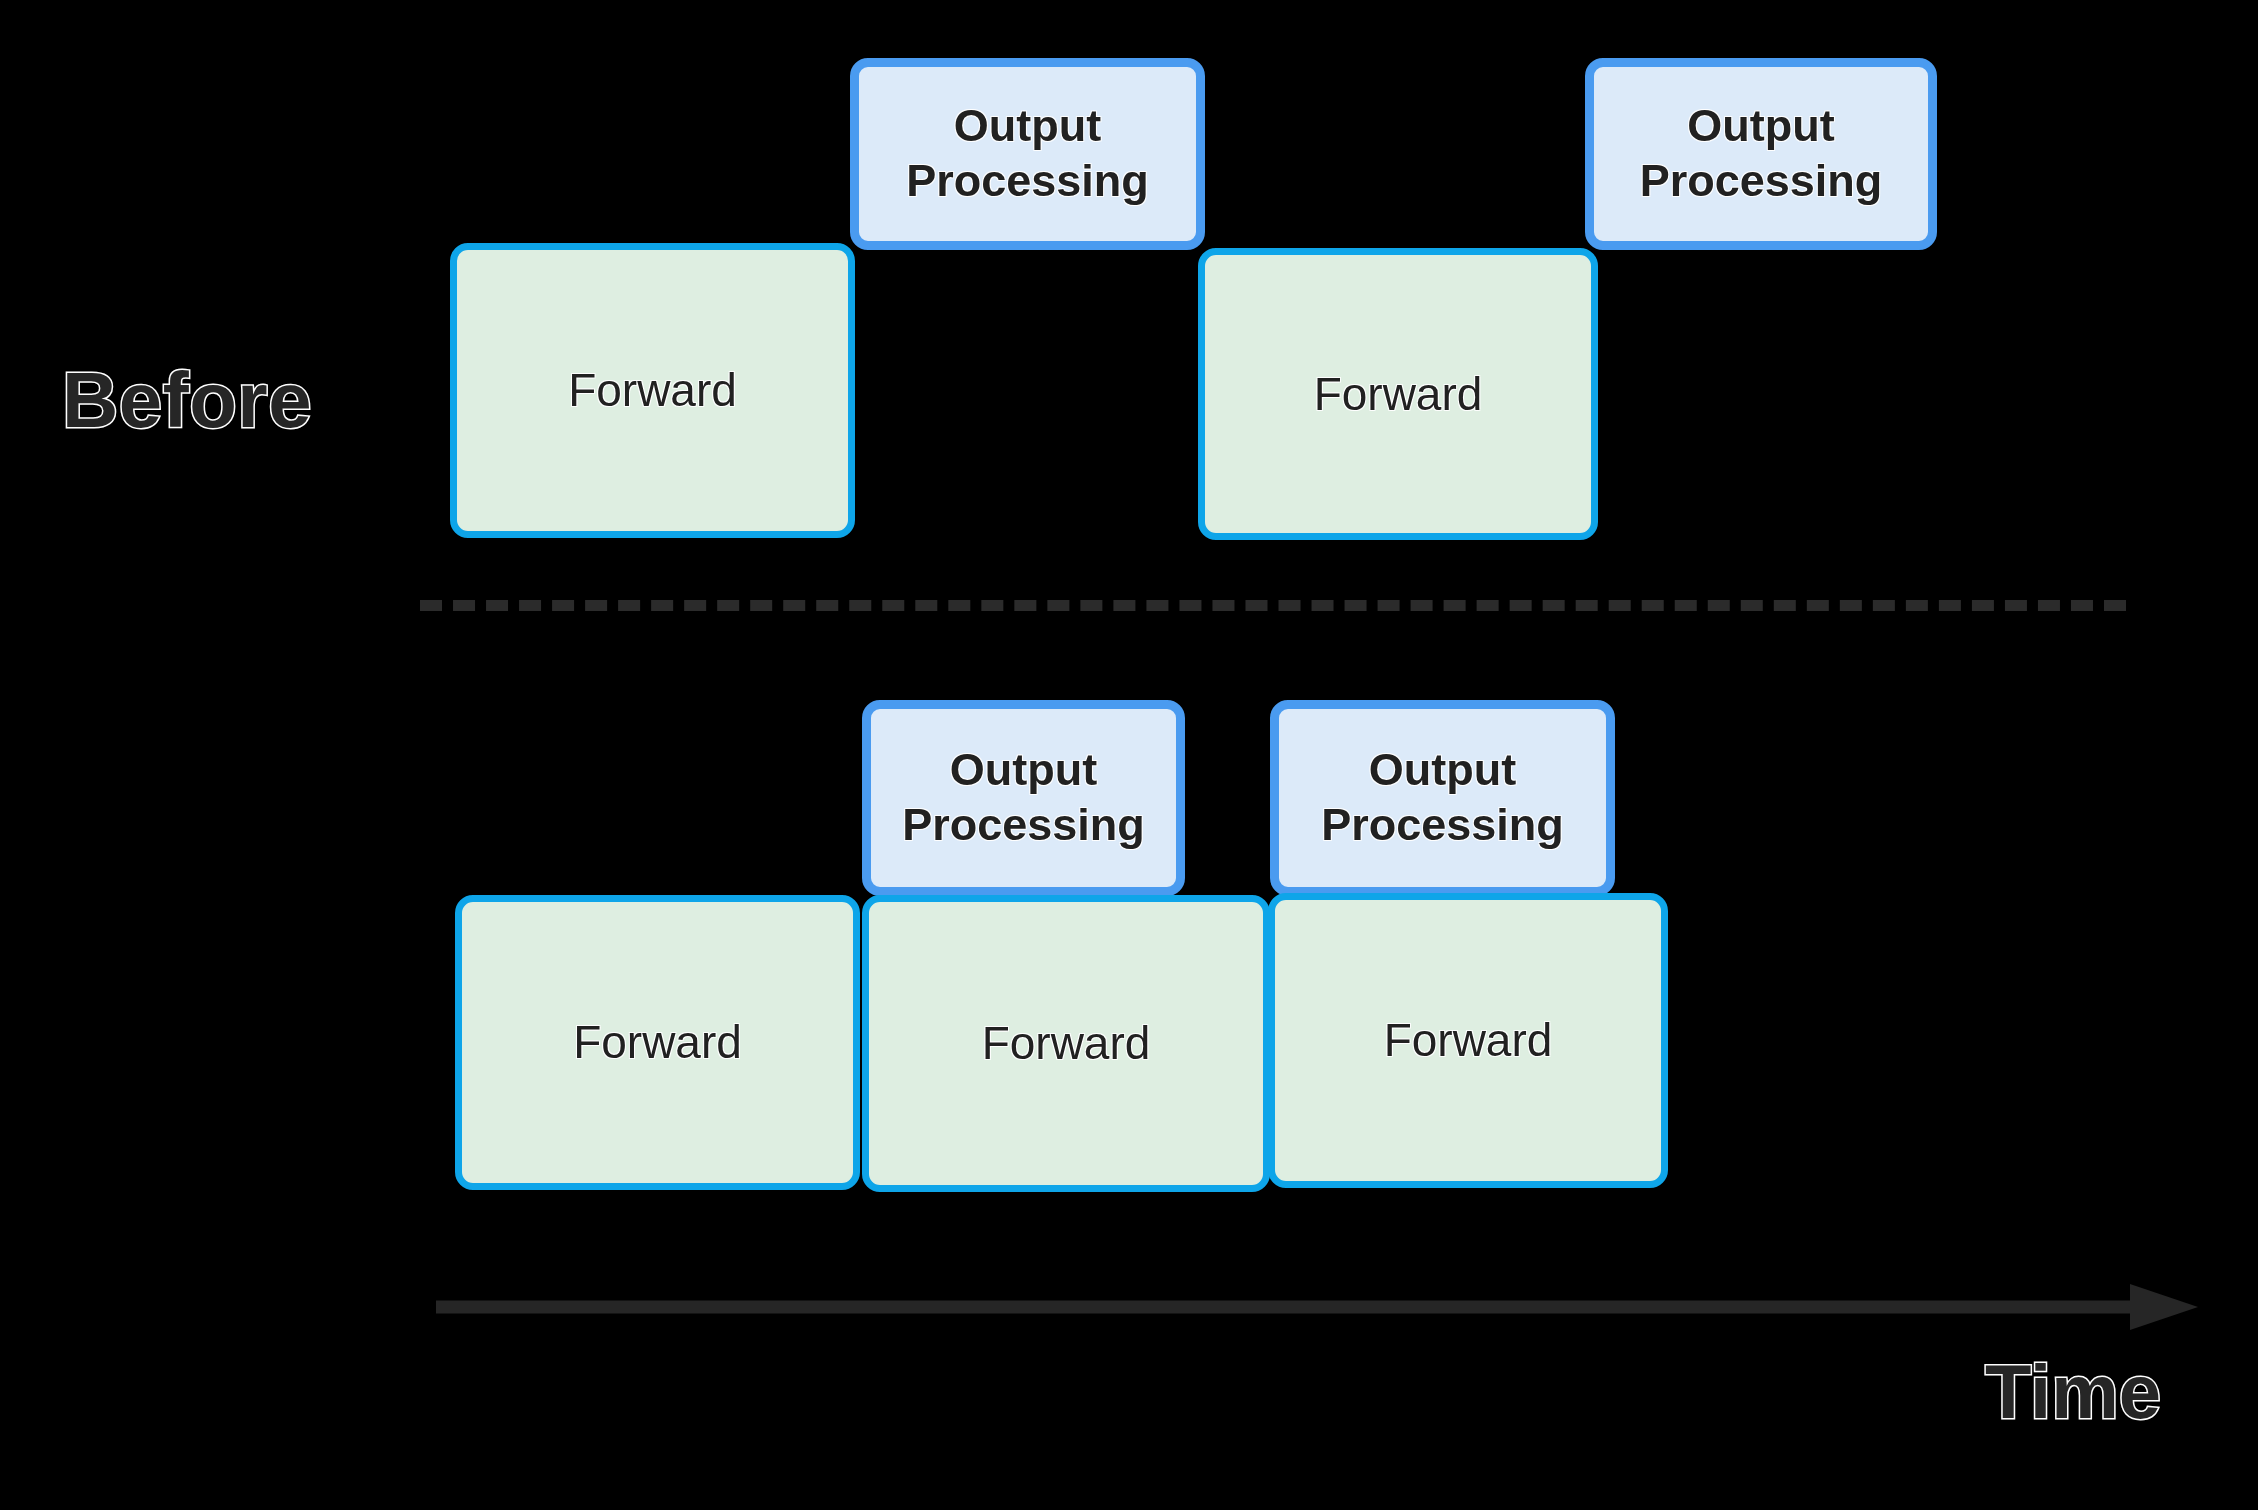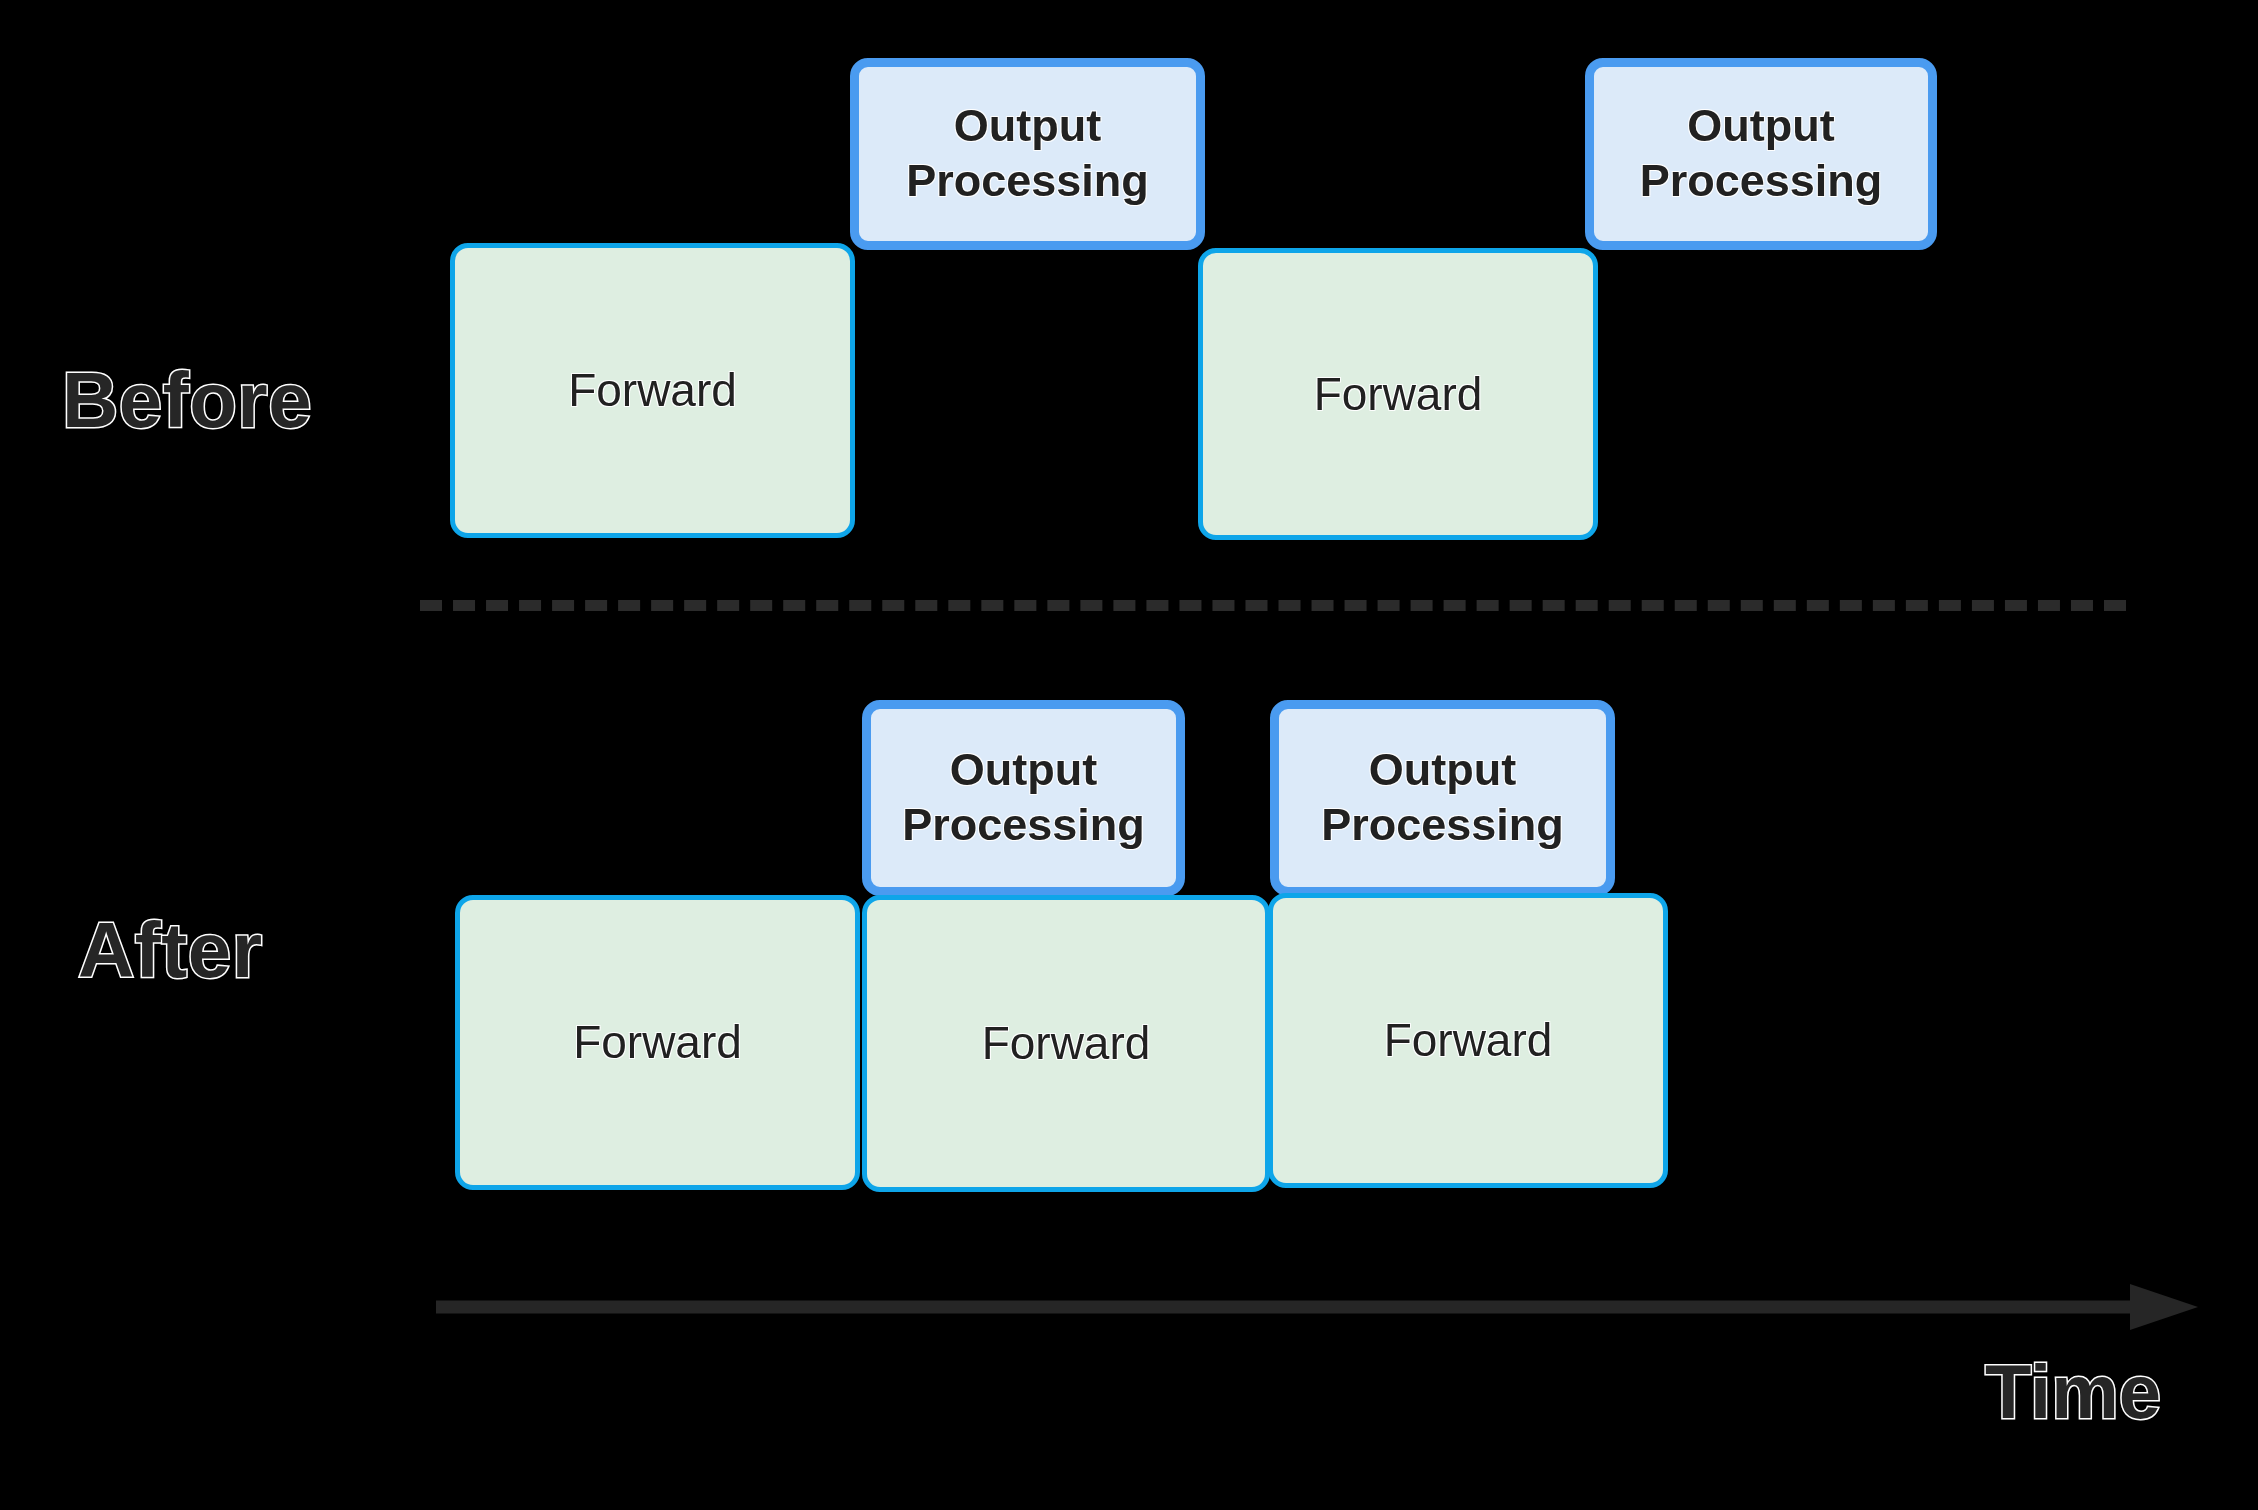--- a/index.html
+++ b/index.html
@@ -67,21 +67,21 @@
     display: block;
     text-shadow:
        1px  1px 0 rgba(255,255,255,.85),
       -1px  1px 0 rgba(255,255,255,.85),
        1px -1px 0 rgba(255,255,255,.85),
       -1px -1px 0 rgba(255,255,255,.85);
   }
 
   .block.forward {
     background: #DEEEE1;
-    border: 5px solid #0ea5e9;
+    border: 7px solid #0ea5e9;
     font-size: 46px;
     font-weight: normal;
   }
   .block.output {
     background: #DCEAF9;
     border: 9px solid #4A9BF0;
     font-size: 45px;
     font-weight: bold;
   }
 
@@ -122,21 +122,20 @@
   <div class="block forward" style="left:450px; top:243px; width:405px; height:295px;">
     <span class="blk-text">Forward</span>
   </div>
 
   <div class="block forward" style="left:1198px; top:248px; width:400px; height:292px;">
     <span class="blk-text">Forward</span>
   </div>
 
   <div id="divider"></div>
 
-  <div class="row-label" id="label-after">After</div>
 
   <div class="block output" style="left:862px; top:700px; width:323px; height:196px;">
     <span class="blk-text"><span>Output</span><br><span>Processing</span></span>
   </div>
 
   <div class="block output" style="left:1270px; top:700px; width:345px; height:196px;">
     <span class="blk-text"><span>Output</span><br><span>Processing</span></span>
   </div>
 
   <div class="block forward" style="left:455px; top:895px; width:405px; height:295px;">

